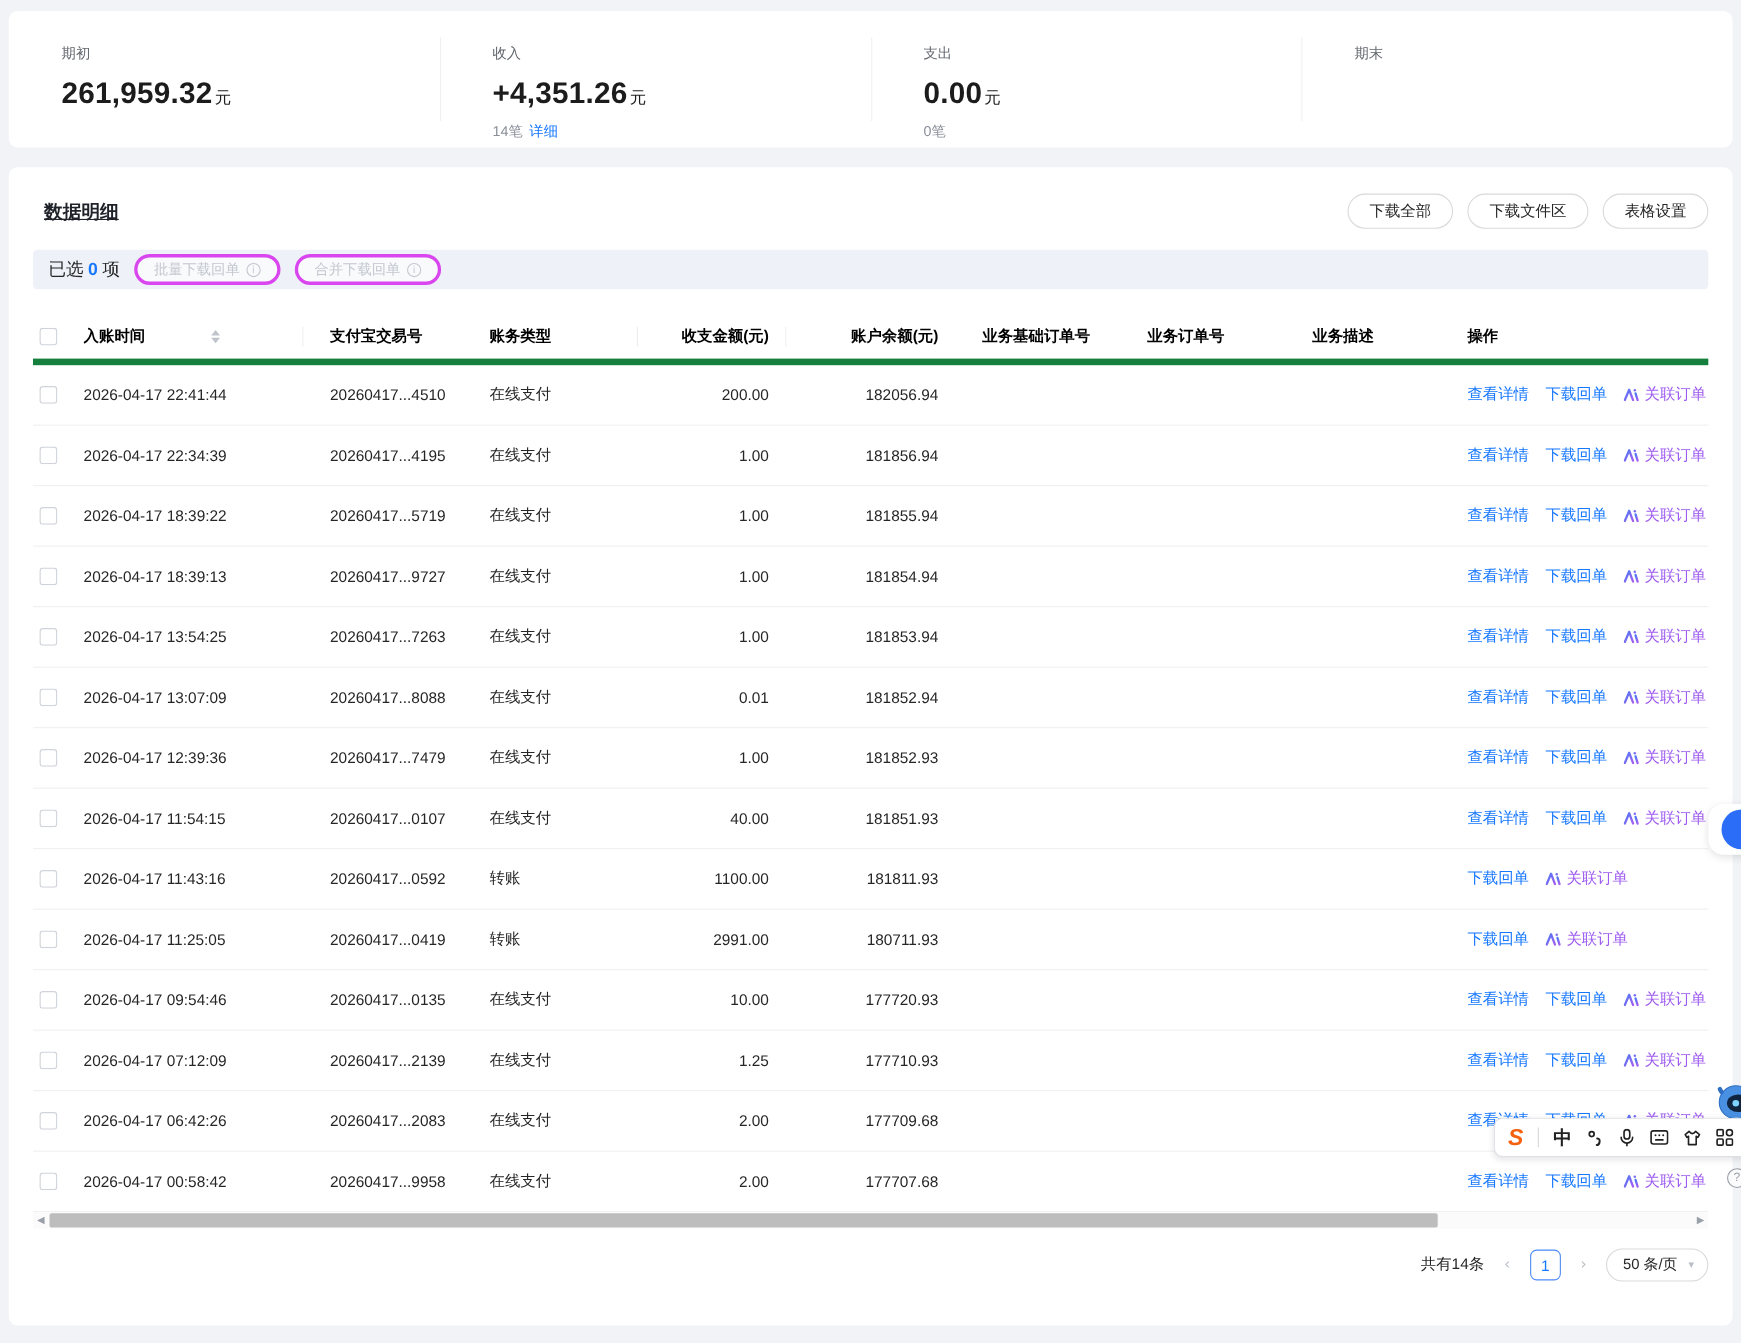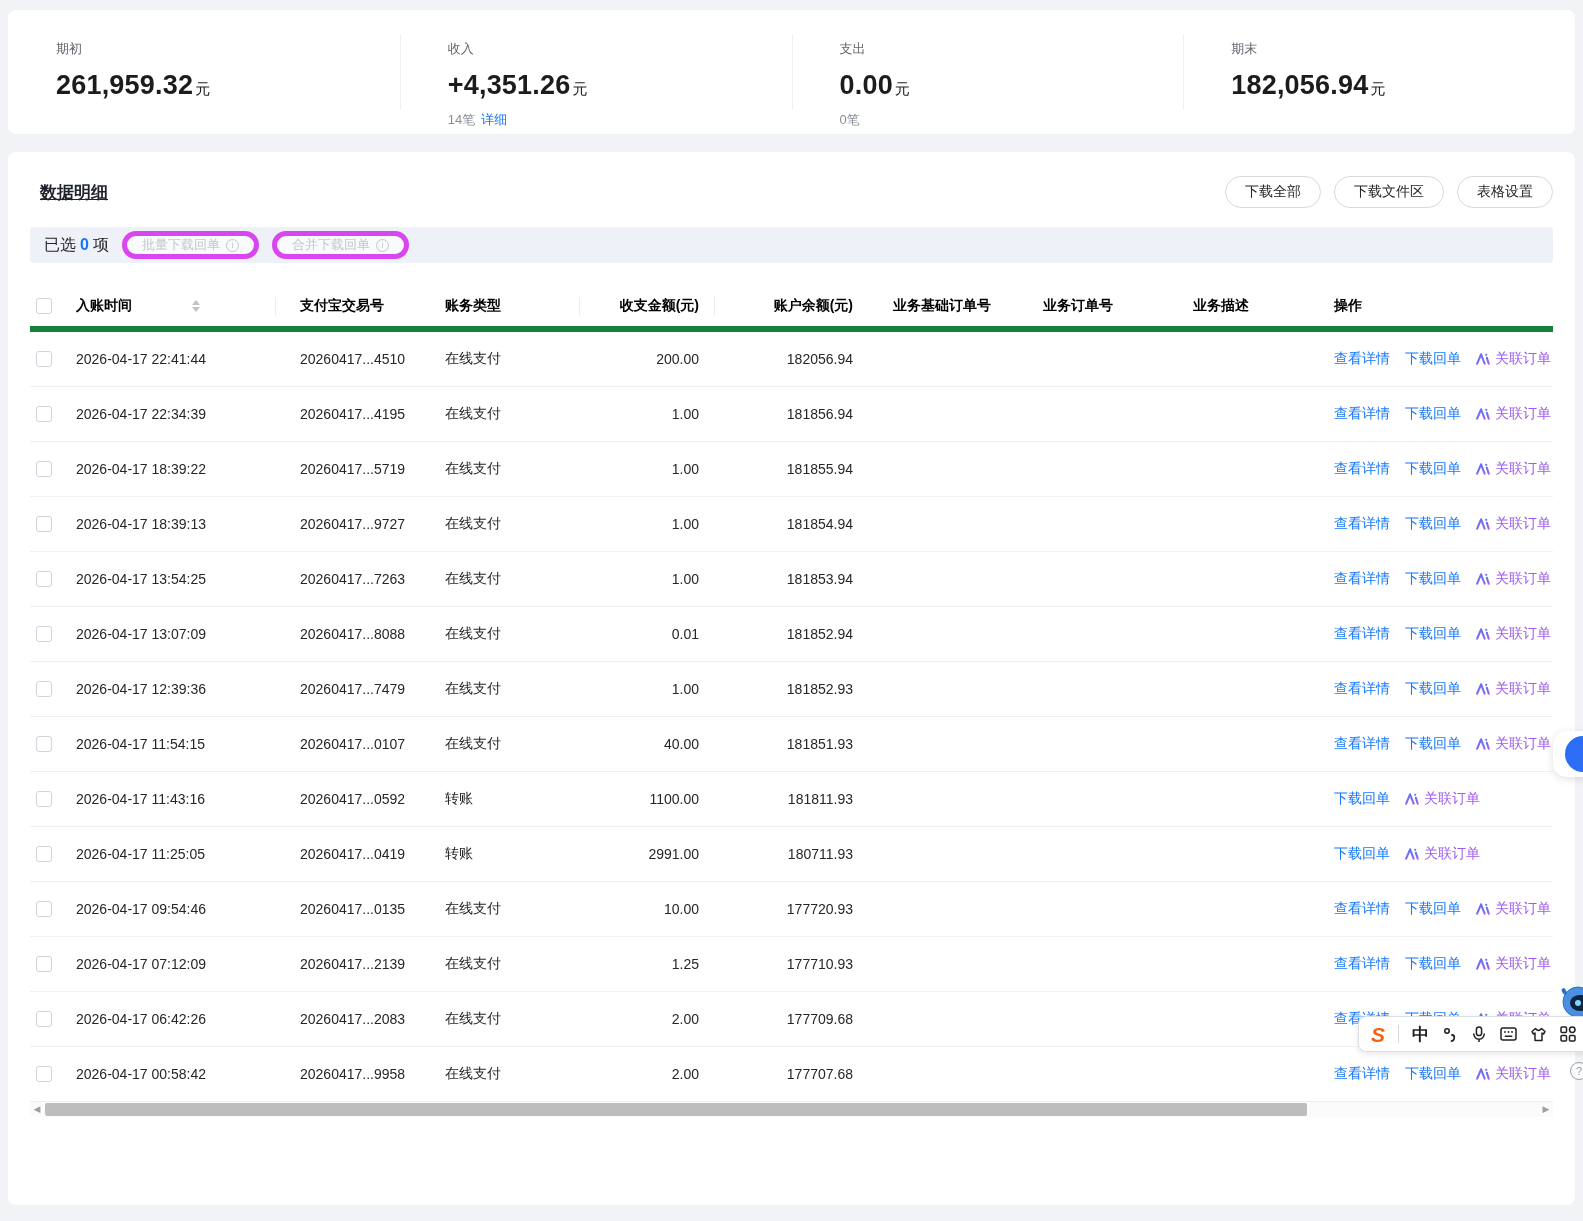--- a/index.html
+++ b/index.html
@@ -26,21 +26,21 @@
   .section-head { display:flex; align-items:center; justify-content:space-between; padding-top:24px; }
   .section-title { font-size:17px; font-weight:600; color:#1f2329; padding-left:10px;text-decoration:underline; }
   .head-btns { display:flex; gap:13px; }
   .pill-btn { height:32px; padding:0 19px; border:1px solid #d9d9d9; border-radius:16px;
     background:#fff; font-size:14px; color:#262626; display:inline-flex; align-items:center; cursor:pointer; }
 
   .select-strip { margin-top:19px; height:36px; background:#eef1f7; border-radius:4px;
     display:flex; align-items:center; padding:0 14px; gap:13px; }
   .sel-text { font-size:16px; color:#262626; }
   .sel-text b { color:#1677ff; font-weight:600; padding:0 4px; }
-  .dis-btn { height:28px; padding:0 15px; border-radius:14px; background:#f8fafc; border:5px solid #d946ef;
+  .dis-btn { height:28px; padding:0 15px; border-radius:14px; background:#f8fafc; border:3px solid #d946ef;
     color:#c3c7cf; font-size:13px; display:inline-flex; align-items:center; gap:6px; cursor:not-allowed; }
   .info-i { width:13px; height:13px; border:1px solid currentColor; border-radius:50%;
     font-size:9px; line-height:11px; display:inline-flex; align-items:center; justify-content:center; font-style:normal; }
 
   
   .table { margin-top:22px; }
   .thead, .trow { display:flex; align-items:center; }
   .thead { height:47px; border-bottom:6px solid #15803d; font-weight:700; color:#000000; }
   .trow { height:55px; border-bottom:1px solid #f0f0f0; }
   .cell { flex:none; padding-right:8px; white-space:nowrap; overflow:hidden; }
@@ -119,21 +119,20 @@
     <div class="value"><span>+4,351.26</span><span class="unit">元</span></div>
     <div class="sub"><span>14笔</span><a>详细</a></div>
   </div>
   <div class="stat">
     <div class="label">支出</div>
     <div class="value"><span>0.00</span><span class="unit">元</span></div>
     <div class="sub"><span>0笔</span></div>
   </div>
   <div class="stat">
     <div class="label">期末</div>
-    <div class="value"><span>182,056.94</span><span class="unit">元</span></div>
     <div class="sub"></div>
   </div>
 </div>
 
 <div class="card main-card">
   <div class="section-head">
     <div class="section-title">数据明细</div>
     <div class="head-btns">
       <button class="pill-btn">下载全部</button>
       <button class="pill-btn">下载文件区</button>
@@ -525,20 +524,30 @@
         </div>
       </div>
   </div>
 
   <div class="hscroll">
     <span class="hs-arrow">◀</span>
     <span class="hs-thumb"></span>
     <span class="hs-arrow" style="margin-left:auto">▶</span>
   </div>
 
+  <div class="pager">
+    <span class="pg-total">共有14条</span>
+    <span class="pg-arrow">‹</span>
+    <span class="pg-num">1</span>
+    <span class="pg-arrow">›</span>
+    <span class="pg-size">
+        <span>50 条/页</span>
+        <span class="chev">▾</span>
+      </span>
+  </div>
 </div>
 
 <div class="float-widget">
   <span class="ball"></span>
 </div>
 
 <svg class="robot" viewBox="0 0 40 44">
   <circle cx="26" cy="18" r="15" fill="#4a90e2"></circle>
   <circle cx="26" cy="18" r="15" fill="none" stroke="#2f6fc4" stroke-width="1"></circle>
   <ellipse cx="28" cy="19" rx="10" ry="8" fill="#10243f"></ellipse>

